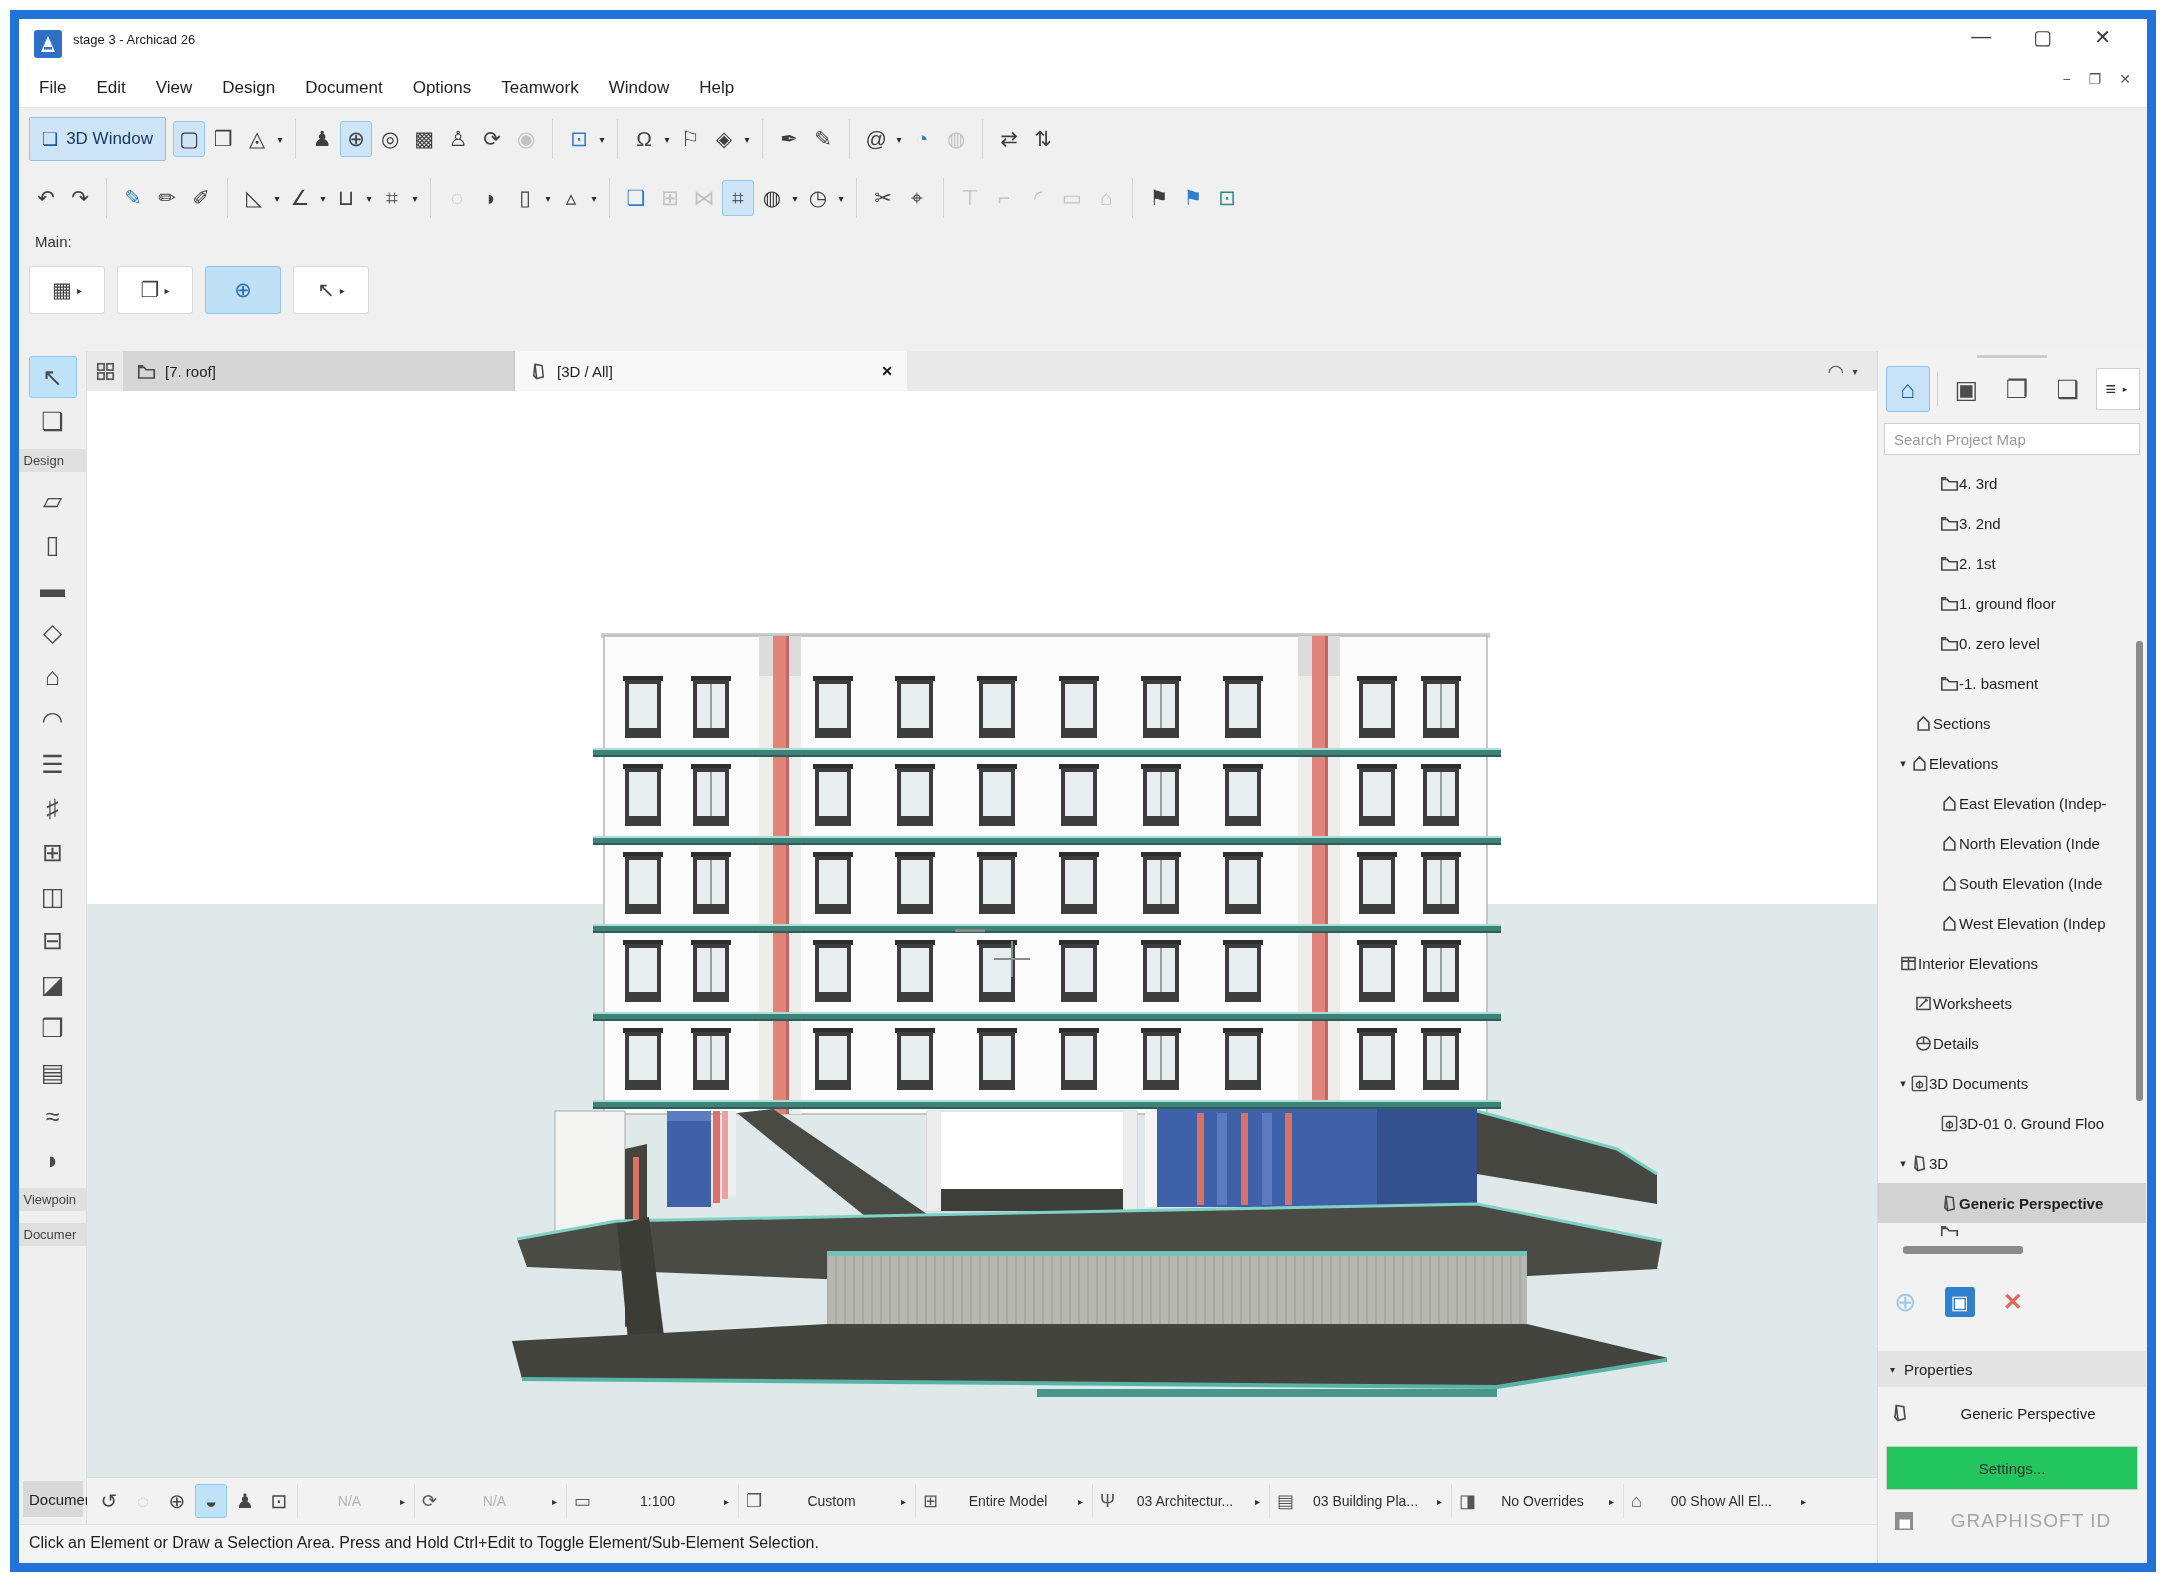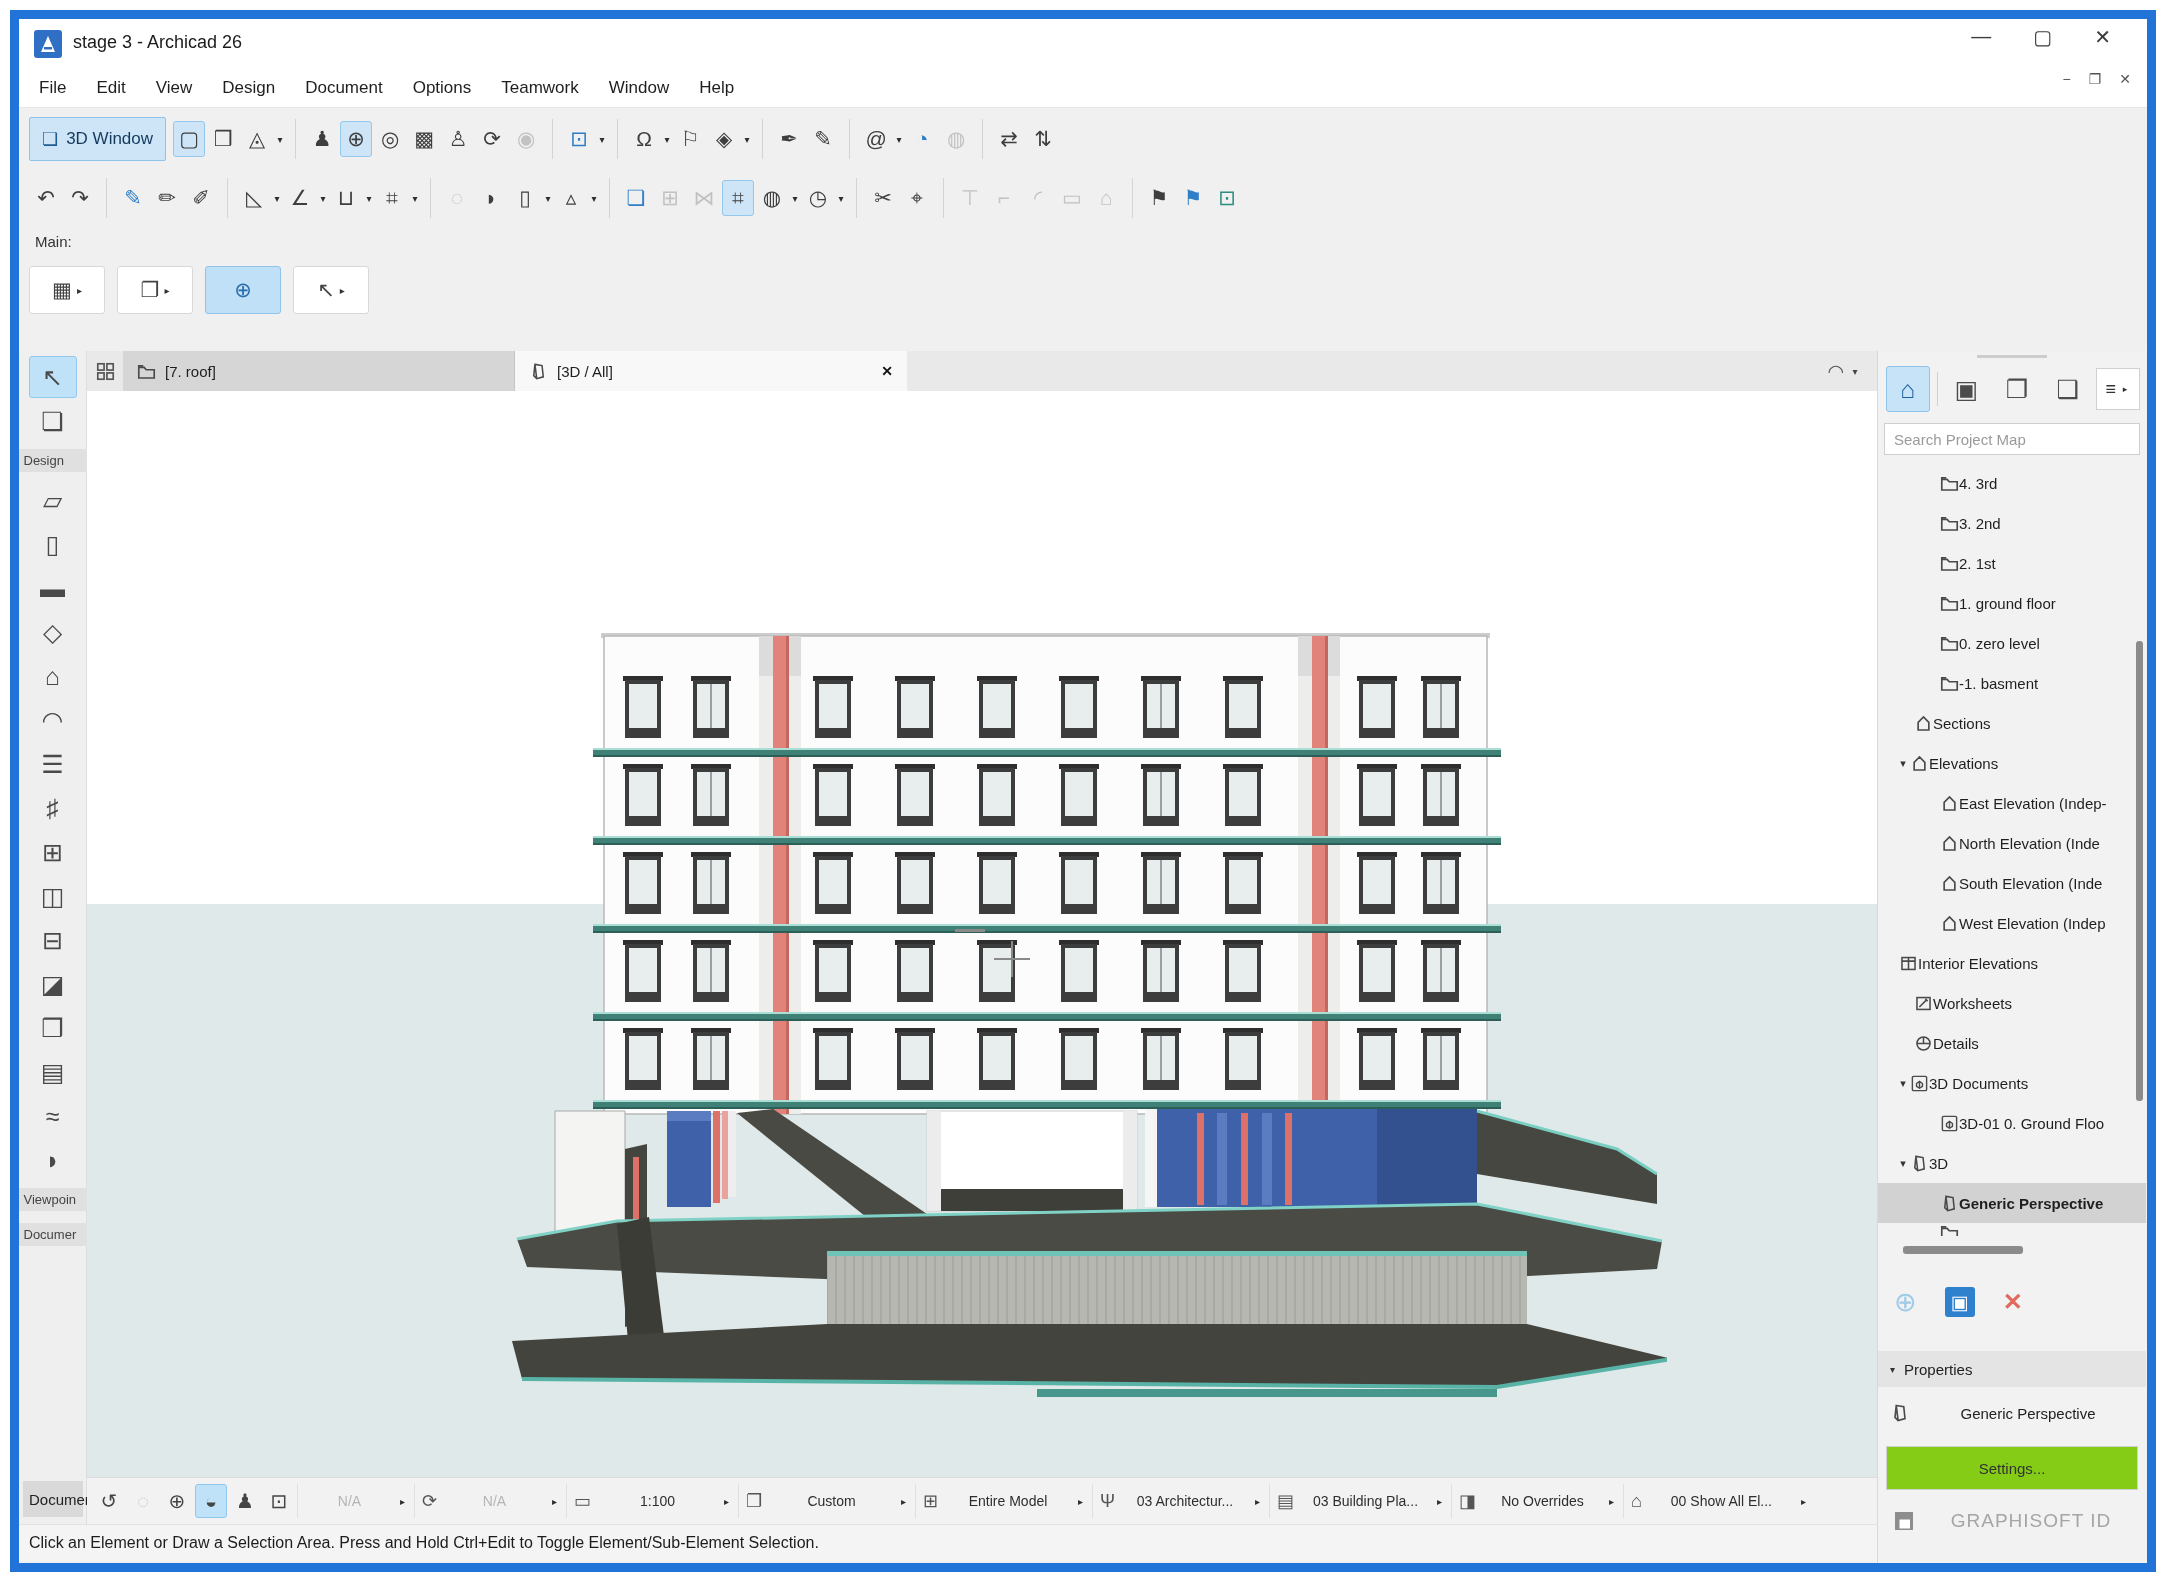--- a/index.html
+++ b/index.html
@@ -2,21 +2,21 @@
 <html><head>
 <meta charset="utf-8">
 <style>
   html,body{margin:0;padding:0;background:#fff;width:2166px;height:1582px;overflow:hidden;
     font-family:"Liberation Sans",sans-serif;-webkit-font-smoothing:antialiased;}
   .frame{position:absolute;left:10px;top:10px;width:2128px;height:1544px;border:9px solid #2273d8;background:#f0f0f0;}
   .abs{position:absolute;}
   
   .titlebar{left:0;top:0;right:0;height:50px;background:#fff;}
   .app-icon{left:14px;top:10px;width:30px;height:30px;}
-  .title-text{left:54px;top:13px;font-size:18px;color:#1b1b1b;}
+  .title-text{left:54px;top:13px;font-size:13px;color:#1b1b1b;}
   .win-controls{right:36px;top:6px;display:flex;gap:42px;font-size:20px;color:#3c3c3c;}
   .win-controls span{cursor:default;}
   
   .menubar{left:0;top:50px;right:0;height:38px;background:#fff;border-bottom:1px solid #e6e6e6;
     display:flex;align-items:center;gap:30px;padding-left:20px;font-size:17px;color:#1f1f1f;}
   .doc-controls{right:16px;top:52px;display:flex;gap:18px;font-size:14px;color:#555;}
   
   .tb{left:0;right:0;display:flex;align-items:center;padding-left:10px;}
   .tb1{top:90px;height:60px;}
   .tb2{top:150px;height:58px;}
@@ -89,21 +89,21 @@
   .sb-actions{position:absolute;top:930px;left:16px;height:42px;display:flex;gap:28px;align-items:center;}
   .act-add{color:#9fcbe8;font-size:27px;}
   .act-view{background:#2f80cd;color:#fff;border-radius:3px;width:30px;height:30px;display:flex;align-items:center;justify-content:center;font-size:19px;}
   .act-del{color:#e06a5f;font-size:24px;font-weight:bold;}
   .props-header{position:absolute;top:1000px;left:0;right:0;height:36px;background:#e4e4e4;display:flex;
     align-items:center;gap:9px;padding-left:12px;font-size:15px;color:#222;box-sizing:border-box;}
   .props-header .mark{font-size:10px;color:#333;}
   .persp-row{position:absolute;top:1040px;left:0;right:0;height:44px;display:flex;align-items:center;font-size:15px;color:#222;}
   .persp-row .ticon{margin-left:12px;}
   .persp-row .plabel{flex:1;text-align:center;}
-  .settings-btn{position:absolute;top:1095px;left:8px;right:8px;height:42px;background:#84cc16;border:1px solid #cfcfcf;
+  .settings-btn{position:absolute;top:1095px;left:8px;right:8px;height:42px;background:#22c55e;border:1px solid #cfcfcf;
     display:flex;align-items:center;justify-content:center;font-size:15px;color:#333;}
   .graphisoft{position:absolute;top:1150px;left:0;right:0;height:40px;display:flex;align-items:center;
     font-size:19px;color:#a5a5a5;letter-spacing:1px;}
   .graphisoft svg{width:24px;height:24px;margin-left:14px;}
   .graphisoft .glabel{flex:1;text-align:center;}
   
   .doc-label{left:4px;top:1462px;width:60px;height:36px;background:#d9d9d9;font-size:15px;color:#222;
     display:flex;align-items:center;padding-left:6px;box-sizing:border-box;}
   .bottombar{left:68px;top:1458px;width:1790px;height:47px;background:#f2f2f2;border-top:1px solid #dddddd;
     display:flex;align-items:center;padding-left:6px;gap:2px;box-sizing:border-box;}

